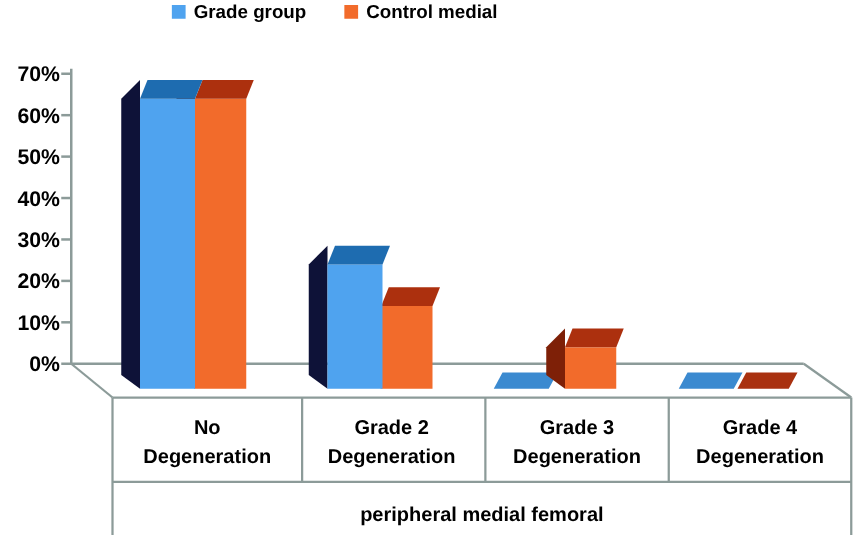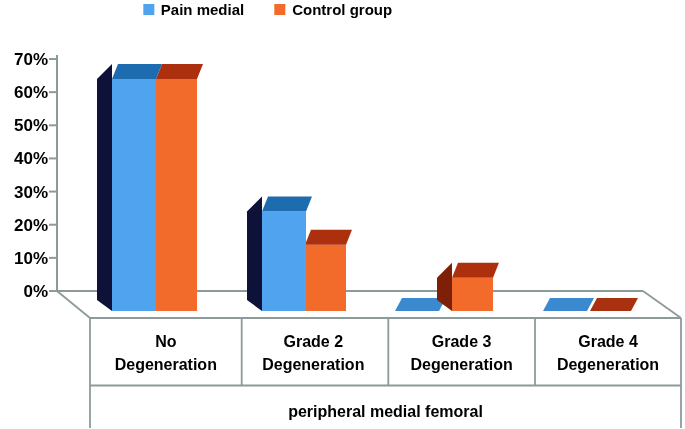--- a/index.html
+++ b/index.html
@@ -18,25 +18,25 @@
   text{font-family:"Liberation Sans", sans-serif;font-weight:bold;fill:#000;}
 </style>
 </head>
 <body>
 
 <div class="figure">
 
   <div class="legend">
     <div class="legend-item">
       <span class="legend-swatch" style="background: rgb(79, 163, 239);"></span>
-      <span class="legend-label">Pain medial</span>
+      <span class="legend-label">Grade group</span>
     </div>
     <div class="legend-item">
       <span class="legend-swatch" style="background: rgb(242, 107, 43);"></span>
-      <span class="legend-label">Control group</span>
+      <span class="legend-label">Control medial</span>
     </div>
   </div>
 
   <svg id="chart" width="685" height="429" viewBox="0 0 685 429">
       <line x1="57" y1="55" x2="57" y2="291" stroke="#8C9B99" stroke-width="2"></line>
       <line x1="49" y1="291" x2="57" y2="291" stroke="#8C9B99" stroke-width="2"></line>
       <text x="48" y="297" font-size="17" text-anchor="end" font-weight="bold" fill="#000000">0%</text>
       <line x1="49" y1="257.85699999999997" x2="57" y2="257.85699999999997" stroke="#8C9B99" stroke-width="2"></line>
       <text x="48" y="263.85699999999997" font-size="17" text-anchor="end" font-weight="bold" fill="#000000">10%</text>
       <line x1="49" y1="224.714" x2="57" y2="224.714" stroke="#8C9B99" stroke-width="2"></line>

